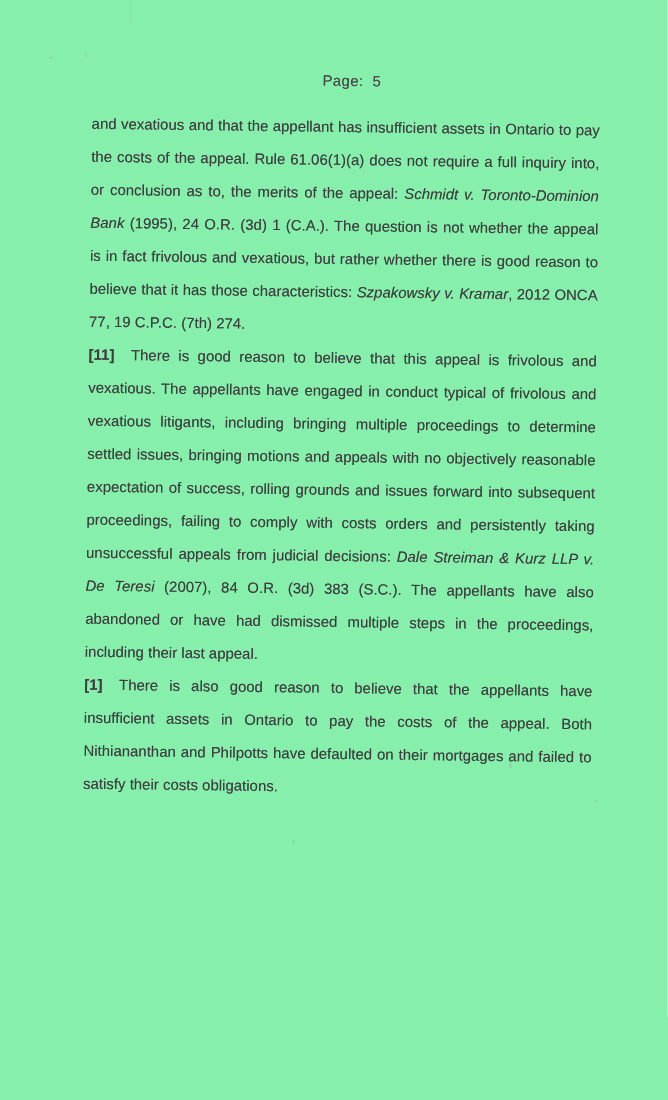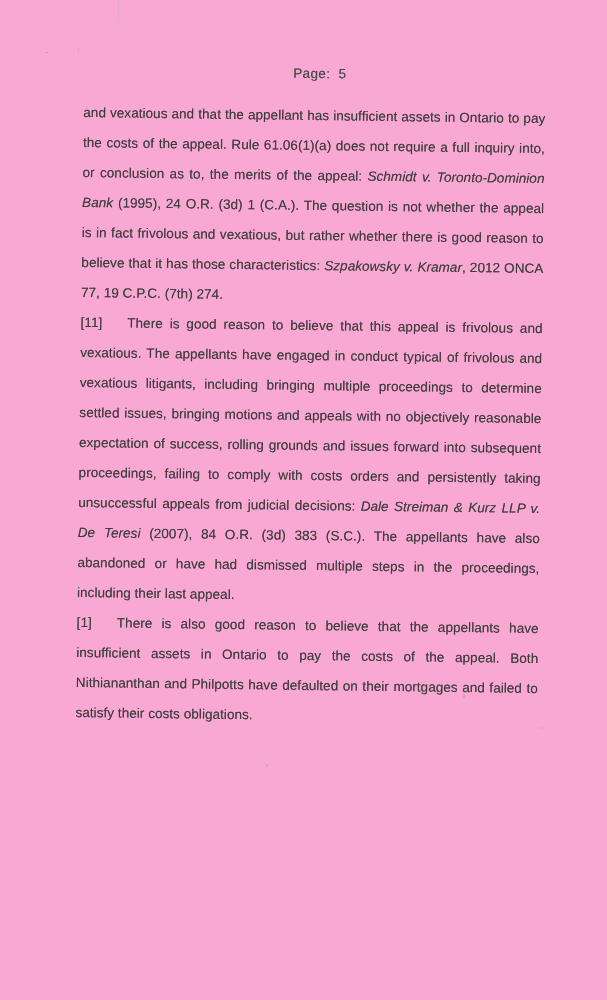--- a/index.html
+++ b/index.html
@@ -10,21 +10,21 @@
     width: 607px;
     height: 1000px;
     background: #fcfcfb;
     overflow: hidden;
     font-family: "Liberation Sans", sans-serif;
   }
   .sheet {
     position: relative;
     width: 607px;
     height: 1000px;
-    background: #f9a8d4;
+    background: #86efac;
   }
   
   .tilt {
     position: absolute;
     top: 63px;
     left: 84px;
     width: 462px;
     transform: rotate(0.75deg);
     transform-origin: 0 0;
   }
@@ -42,21 +42,22 @@
   .doc-body p.para {
     margin: 0;
     text-align: justify;
     font-size: 13.5px;
     line-height: 30px;
     color: #3e3e3e;
     letter-spacing: 0.05px;
     text-shadow: 0 0 0.5px rgba(62,62,62,0.65);
   }
   .para-num {
-    margin-right: 25px;
+    margin-right: 15px;
+    font-weight: bold;
   }
   .it {
     font-style: italic;
   }
   
   .speck {
     position: absolute;
     background: #9a9a9a;
     opacity: 0.45;
   }

